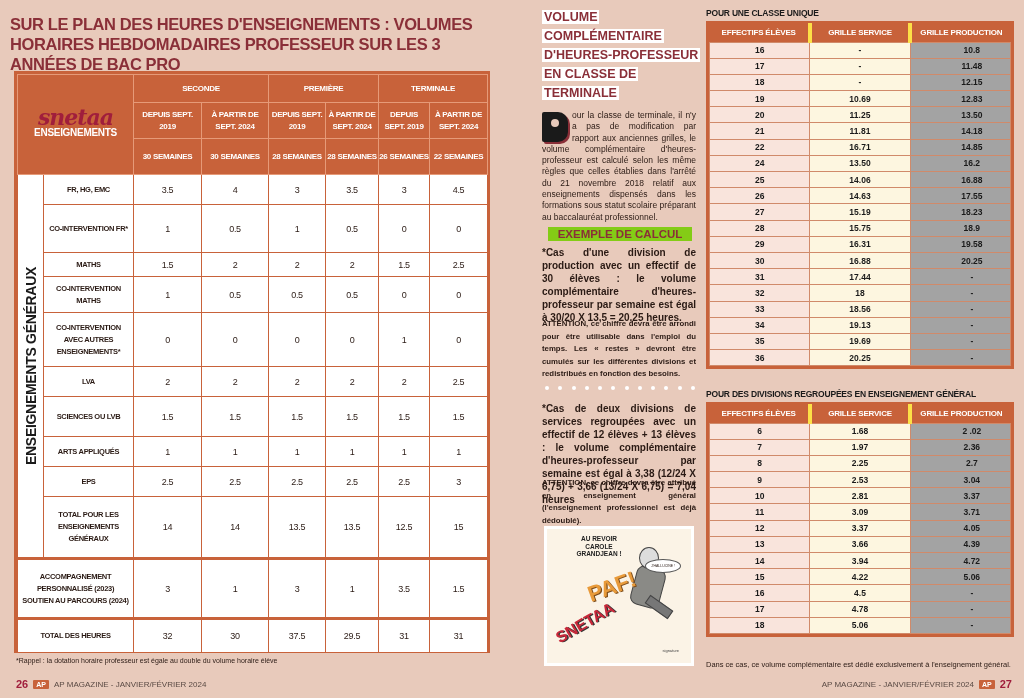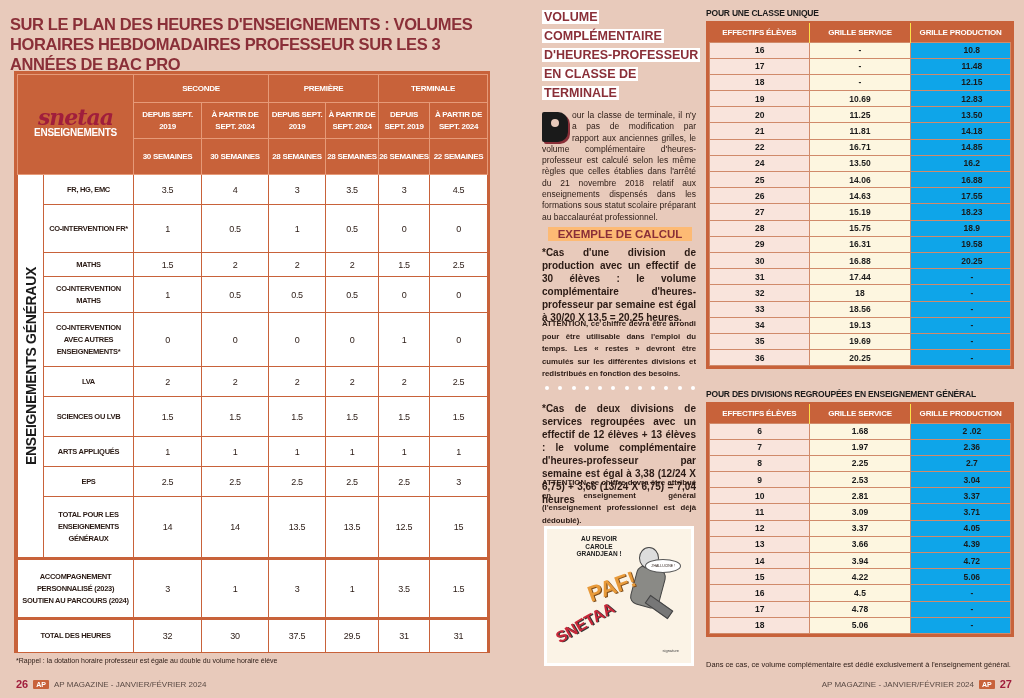--- a/index.html
+++ b/index.html
@@ -23,45 +23,45 @@
   .page-foot { position: absolute; top: 678px; display: flex; align-items: center; gap: 5px; font-size: 8px; color: #5a4a44; }
   .page-num { color: #a01e3c; font-weight: bold; font-size: 11px; }
   .ap-badge { background: #c8623a; color: #fff; font-weight: bold; font-size: 7px; padding: 1px 3px; border-radius: 1px; }
 
   
   #mid-title { position: absolute; left: 542px; top: 7px; width: 160px; }
   #mid-title span { display: inline; background: #fff; color: #8a2f38; font-weight: bold; font-size: 12.5px; line-height: 17px; padding: 0 2px; box-decoration-break: clone; -webkit-box-decoration-break: clone; }
   #intro { position: absolute; left: 542px; top: 110px; width: 154px; font-size: 8.5px; line-height: 11.3px; text-align: justify; color: #2a1a14; }
   .dropcap { float: left; width: 26px; height: 30px; margin: 2px 4px 0 0; background: #1a1a1a; color: #1a1a1a; position: relative; border-radius: 2px 10px 10px 2px; box-shadow: 2px 2px 0 #8a2f38; }
   .dropcap::after { content: ""; position: absolute; left: 9px; top: 7px; width: 8px; height: 8px; background: #e8cabb; border-radius: 50%; }
-  #exemple-h { position: absolute; left: 548px; top: 227px; width: 144px; background: #fdba74; color: #8a2f38; font-weight: bold; font-size: 11.5px; text-align: center; padding: 1px 0; }
+  #exemple-h { position: absolute; left: 548px; top: 227px; width: 144px; background: #84cc16; color: #8a2f38; font-weight: bold; font-size: 11.5px; text-align: center; padding: 1px 0; }
   .mid-para { position: absolute; left: 542px; width: 154px; font-size: 10px; line-height: 13px; text-align: justify; font-weight: bold; color: #2a1a14; }
   .dots { position: absolute; left: 545px; top: 386px; width: 150px; display: flex; justify-content: space-between; }
   .dots span { width: 4px; height: 4px; border-radius: 50%; background: #fff; }
   #cartoon { position: absolute; left: 544px; top: 526px; width: 150px; height: 140px; background: #fbf3e6; border: 3px solid #fff; overflow: hidden; }
   .bubble-text { position: absolute; left: 28px; top: 6px; font-size: 6.5px; font-weight: bold; text-align: center; line-height: 7.5px; color: #222; width: 48px; }
   .speech { position: absolute; right: 10px; top: 30px; width: 36px; height: 14px; background: #fff; border: 1px solid #555; border-radius: 50%; font-size: 3.5px; text-align: center; line-height: 12px; }
   .paf { position: absolute; left: 40px; top: 45px; font-size: 22px; font-weight: bold; color: #e89a3a; transform: rotate(-20deg); text-shadow: 1px 1px 0 #7a4a1a; }
   .snetaa-boot { position: absolute; left: 6px; top: 85px; font-size: 16px; font-weight: bold; color: #c8283a; transform: rotate(-30deg); text-shadow: 1px 1px 0 #333; }
   .man { position: absolute; left: 78px; top: 18px; width: 50px; height: 80px; }
   .man .head { position: absolute; left: 14px; top: 0; width: 20px; height: 22px; background: #ddd; border: 1px solid #444; border-radius: 50%; }
   .man .body { position: absolute; left: 8px; top: 20px; width: 30px; height: 40px; background: #8a8a86; border: 1px solid #444; border-radius: 8px; transform: rotate(15deg); }
   .man .leg { position: absolute; left: 20px; top: 55px; width: 28px; height: 10px; background: #777; border: 1px solid #444; transform: rotate(35deg); }
   .signature { position: absolute; right: 12px; bottom: 10px; font-size: 4px; color: #444; }
 
   
   .rt-caption { position: absolute; left: 706px; font-size: 8.5px; font-weight: bold; color: #1a1a1a; letter-spacing: -0.2px; }
   .rt-wrap { position: absolute; left: 706px; width: 308px; background: #c8623a; padding: 2px 3px 3px 3px; }
   table.rt { width: 100%; border-collapse: collapse; table-layout: fixed; }
-  table.rt th { color: #fff; font-size: 8px; font-weight: bold; height: 19px; border-left: 1px solid #fde047; letter-spacing: -0.2px; }
+  table.rt th { color: #fff; font-size: 8px; font-weight: bold; height: 19px; border-left: 4px solid #fde047; letter-spacing: -0.2px; }
   table.rt th:first-child { border-left: none; }
   table.rt td { text-align: center; font-size: 8.5px; font-weight: bold; color: #1a1a1a; border: 1px solid #d08a6a; height: 16.2px; }
   table.rt td.c0 { background: #f9e4dc; }
   table.rt td.c1 { background: #fdf6e0; }
-  table.rt td.c2 { background: #0ea5e9; padding-left: 23px; }
+  table.rt td.c2 { background: #a3a3a3; padding-left: 23px; }
   #rt-note { position: absolute; left: 706px; top: 660px; font-size: 7.5px; color: #2a1a14; }
 </style>
 </head>
 <body>
 
 <h1 id="left-title">SUR LE PLAN DES HEURES D'ENSEIGNEMENTS : VOLUMES HORAIRES HEBDOMADAIRES PROFESSEUR SUR LES 3 ANNÉES DE BAC PRO</h1>
 
 <div id="main-table-wrap">
   <table class="main">
     <colgroup>

